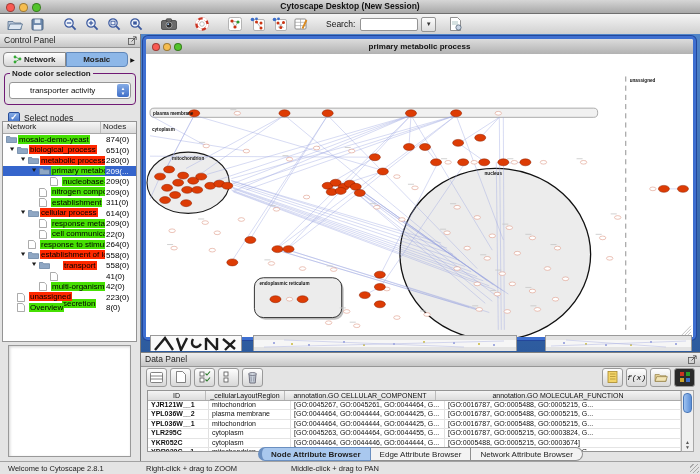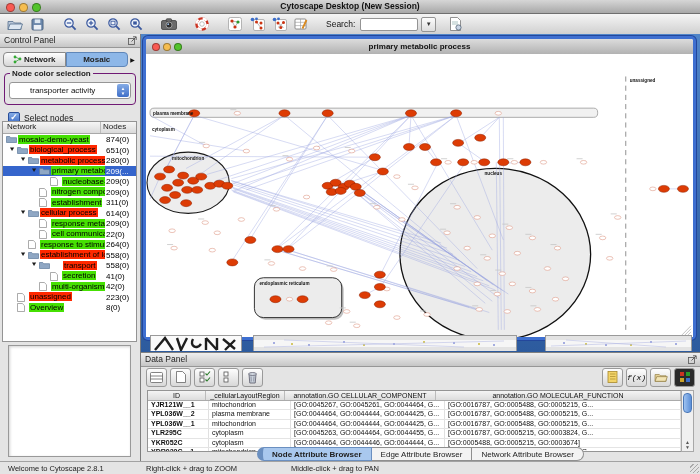--- a/index.html
+++ b/index.html
@@ -87,21 +87,21 @@
   .dhead div{border-right:1px solid #bbb;text-align:center;overflow:hidden;white-space:nowrap;line-height:9px}
   .drow{display:flex;height:8.4px;border-bottom:0.5px solid #e4e4e4;color:#111}
   .drow div{border-right:1px solid #e0e0e0;overflow:hidden;white-space:nowrap;line-height:8.4px;padding-left:3px}
   .drow .id{font-weight:bold}
   #dscroll{position:absolute;right:6px;top:37px;width:11px;height:60px;background:#f0f0f0;border:1px solid #a8a8a8}
   #dthumb{position:absolute;left:1px;right:1px;top:2px;height:18px;border-radius:4px;
     background:linear-gradient(90deg,#9ec2f0,#5b8fd8);border:0.5px solid #4a78b8}
   .scroll-arrows{position:absolute;bottom:1px;left:0;right:0;font-size:5px;text-align:center;color:#555;line-height:5px}
   #dtabs{position:absolute;bottom:2px;left:0;right:0;display:flex;justify-content:center}
   .dtab{font-size:8px;color:#222;padding:1.5px 9px;border:1px solid #8f8f8f;background:#f3f3f3;border-left:none}
-  .dtab:first-child{border-radius:7px 0 0 7px;border-left:6px solid #0f172a}
+  .dtab:first-child{border-radius:7px 0 0 7px;border-left:4px solid #0f172a}
   .dtab:last-child{border-radius:0 7px 7px 0}
   .dtab.active{background:#a9c8ee;font-weight:bold;border-color:#6a8fc0}
   
   #status{position:absolute;bottom:0;left:0;right:0;height:12px;background:#e4e4e4;border-top:1px solid #a2a2a2;
     font-size:7.5px;color:#222}
   #status span{position:absolute;top:2px}
   #grip{position:absolute;right:1px;bottom:1px;width:9px;height:9px;
     background:repeating-linear-gradient(135deg,transparent 0 2px,#aaa 2px 3px)}
 </style>
 </head>
@@ -400,21 +400,21 @@
             </svg></span>
           <span class="tlabelwrap" style="left: 60px; max-width: 54px;">
             <span class="tchip chip-red">transport</span>
           </span>
           <span class="tcount">558(0)</span>
         </div>
         <div class="trow">
           <span class="ticon" style="left: 47px;"><svg width="8" height="9" viewBox="0 0 8 9">
               <path d="M0.5,0.5 h4.8 l2.2,2.2 v5.8 h-7 z" fill="#fff" stroke="#888" stroke-width="0.7"></path>
             </svg></span>
-          <span class="tlabelwrap" style="left: 59px; max-width: 43px;">
+          <span class="tlabelwrap" style="left: 59px; max-width: 43px; margin-top: 28px;">
             <span class="tchip chip-green">secretion</span>
           </span>
           <span class="tcount">41(0)</span>
         </div>
         <div class="trow">
           <span class="ticon" style="left: 36px;"><svg width="8" height="9" viewBox="0 0 8 9">
               <path d="M0.5,0.5 h4.8 l2.2,2.2 v5.8 h-7 z" fill="#fff" stroke="#888" stroke-width="0.7"></path>
             </svg></span>
           <span class="tlabelwrap" style="left: 48px; max-width: 54px;">
             <span class="tchip chip-green">multi-organism pro</span>

